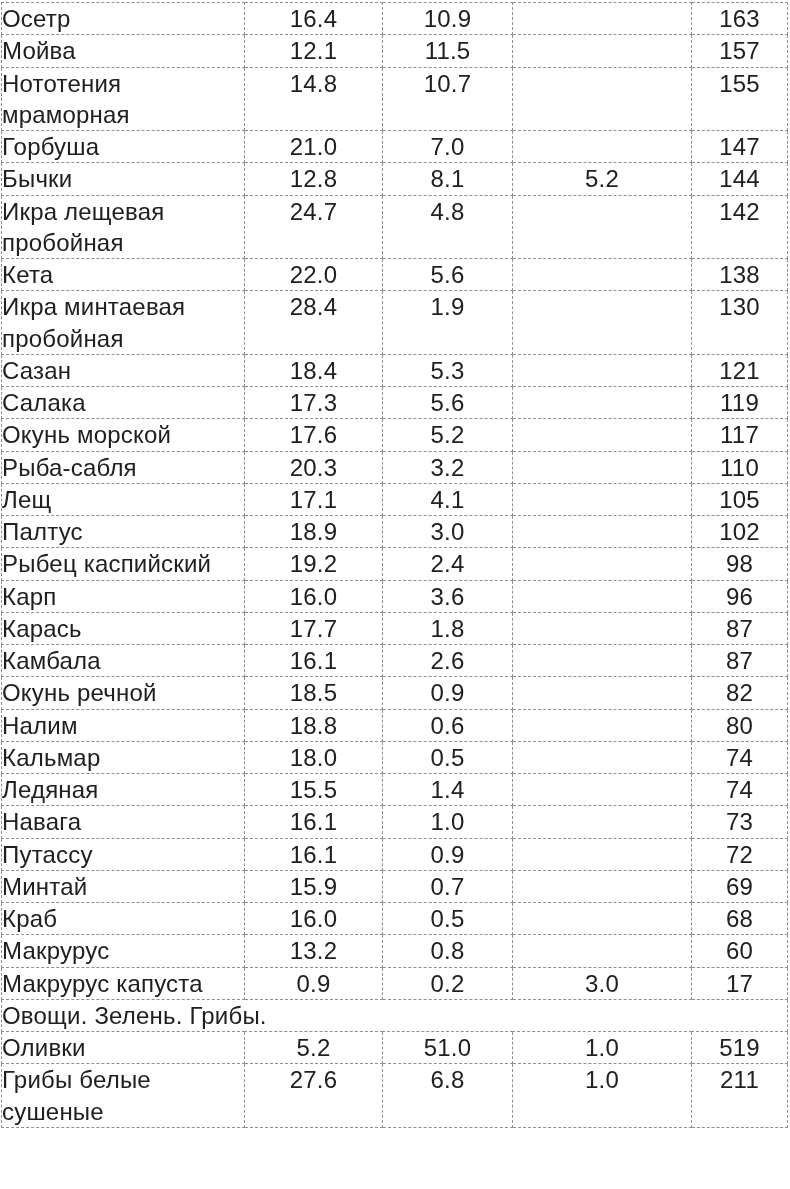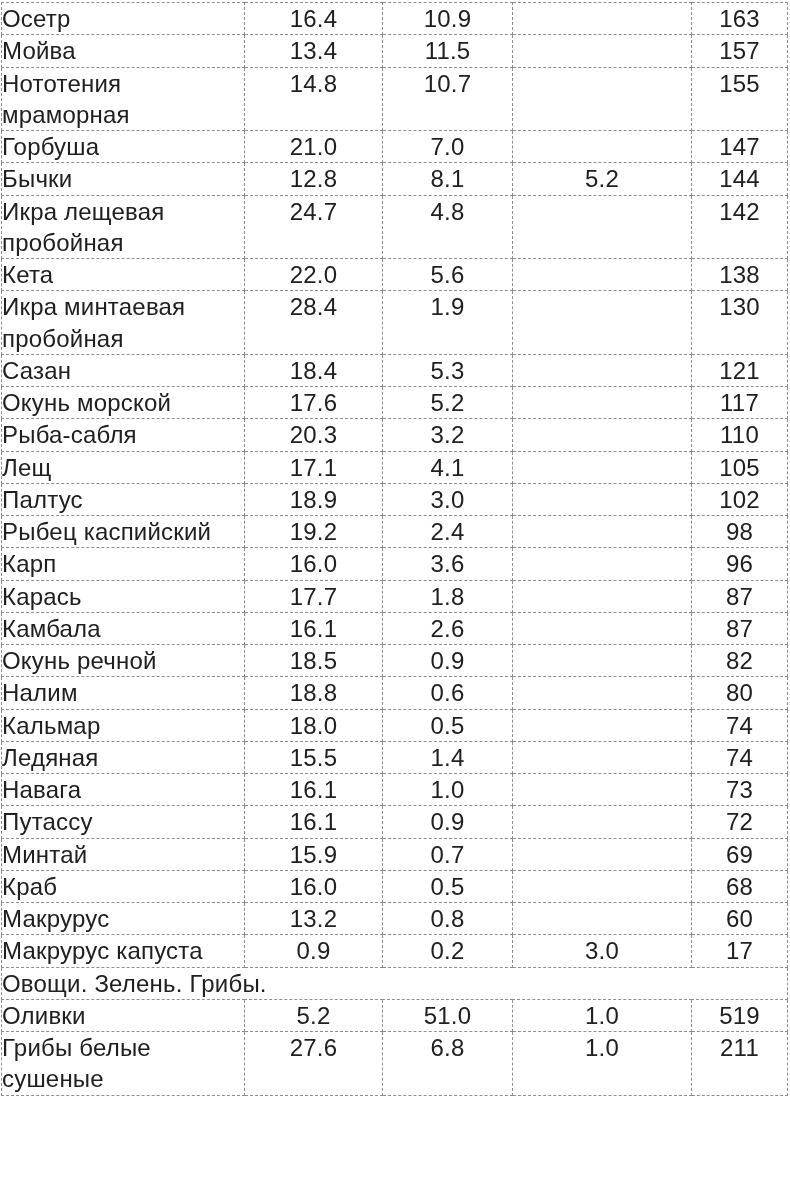--- a/index.html
+++ b/index.html
@@ -60,21 +60,21 @@
   <tr>
     <td class="name-cell">Осетр</td>
     <td class="num-cell">16.4</td>
     <td class="num-cell">10.9</td>
     <td class="num-cell"></td>
     <td class="num-cell">163</td>
   </tr>
 
   <tr>
     <td class="name-cell">Мойва</td>
-    <td class="num-cell">13.4</td>
+    <td class="num-cell">12.1</td>
     <td class="num-cell">11.5</td>
     <td class="num-cell"></td>
     <td class="num-cell">157</td>
   </tr>
 
   <tr>
     <td class="name-cell">Нототения мраморная</td>
     <td class="num-cell">14.8</td>
     <td class="num-cell">10.7</td>
     <td class="num-cell"></td>
@@ -122,20 +122,27 @@
   </tr>
 
   <tr>
     <td class="name-cell">Сазан</td>
     <td class="num-cell">18.4</td>
     <td class="num-cell">5.3</td>
     <td class="num-cell"></td>
     <td class="num-cell">121</td>
   </tr>
 
+  <tr>
+    <td class="name-cell">Салака</td>
+    <td class="num-cell">17.3</td>
+    <td class="num-cell">5.6</td>
+    <td class="num-cell"></td>
+    <td class="num-cell">119</td>
+  </tr>
 
   <tr>
     <td class="name-cell">Окунь морской</td>
     <td class="num-cell">17.6</td>
     <td class="num-cell">5.2</td>
     <td class="num-cell"></td>
     <td class="num-cell">117</td>
   </tr>
 
   <tr>

